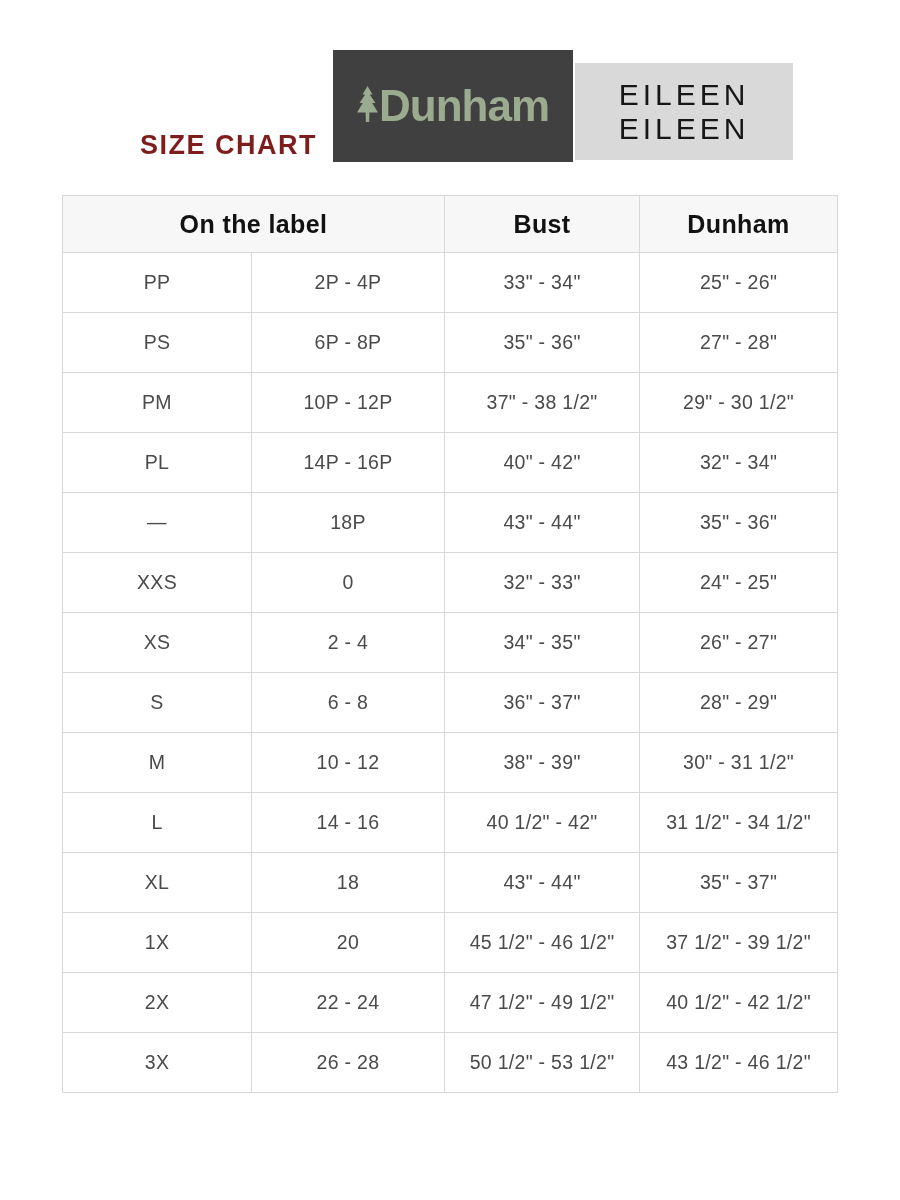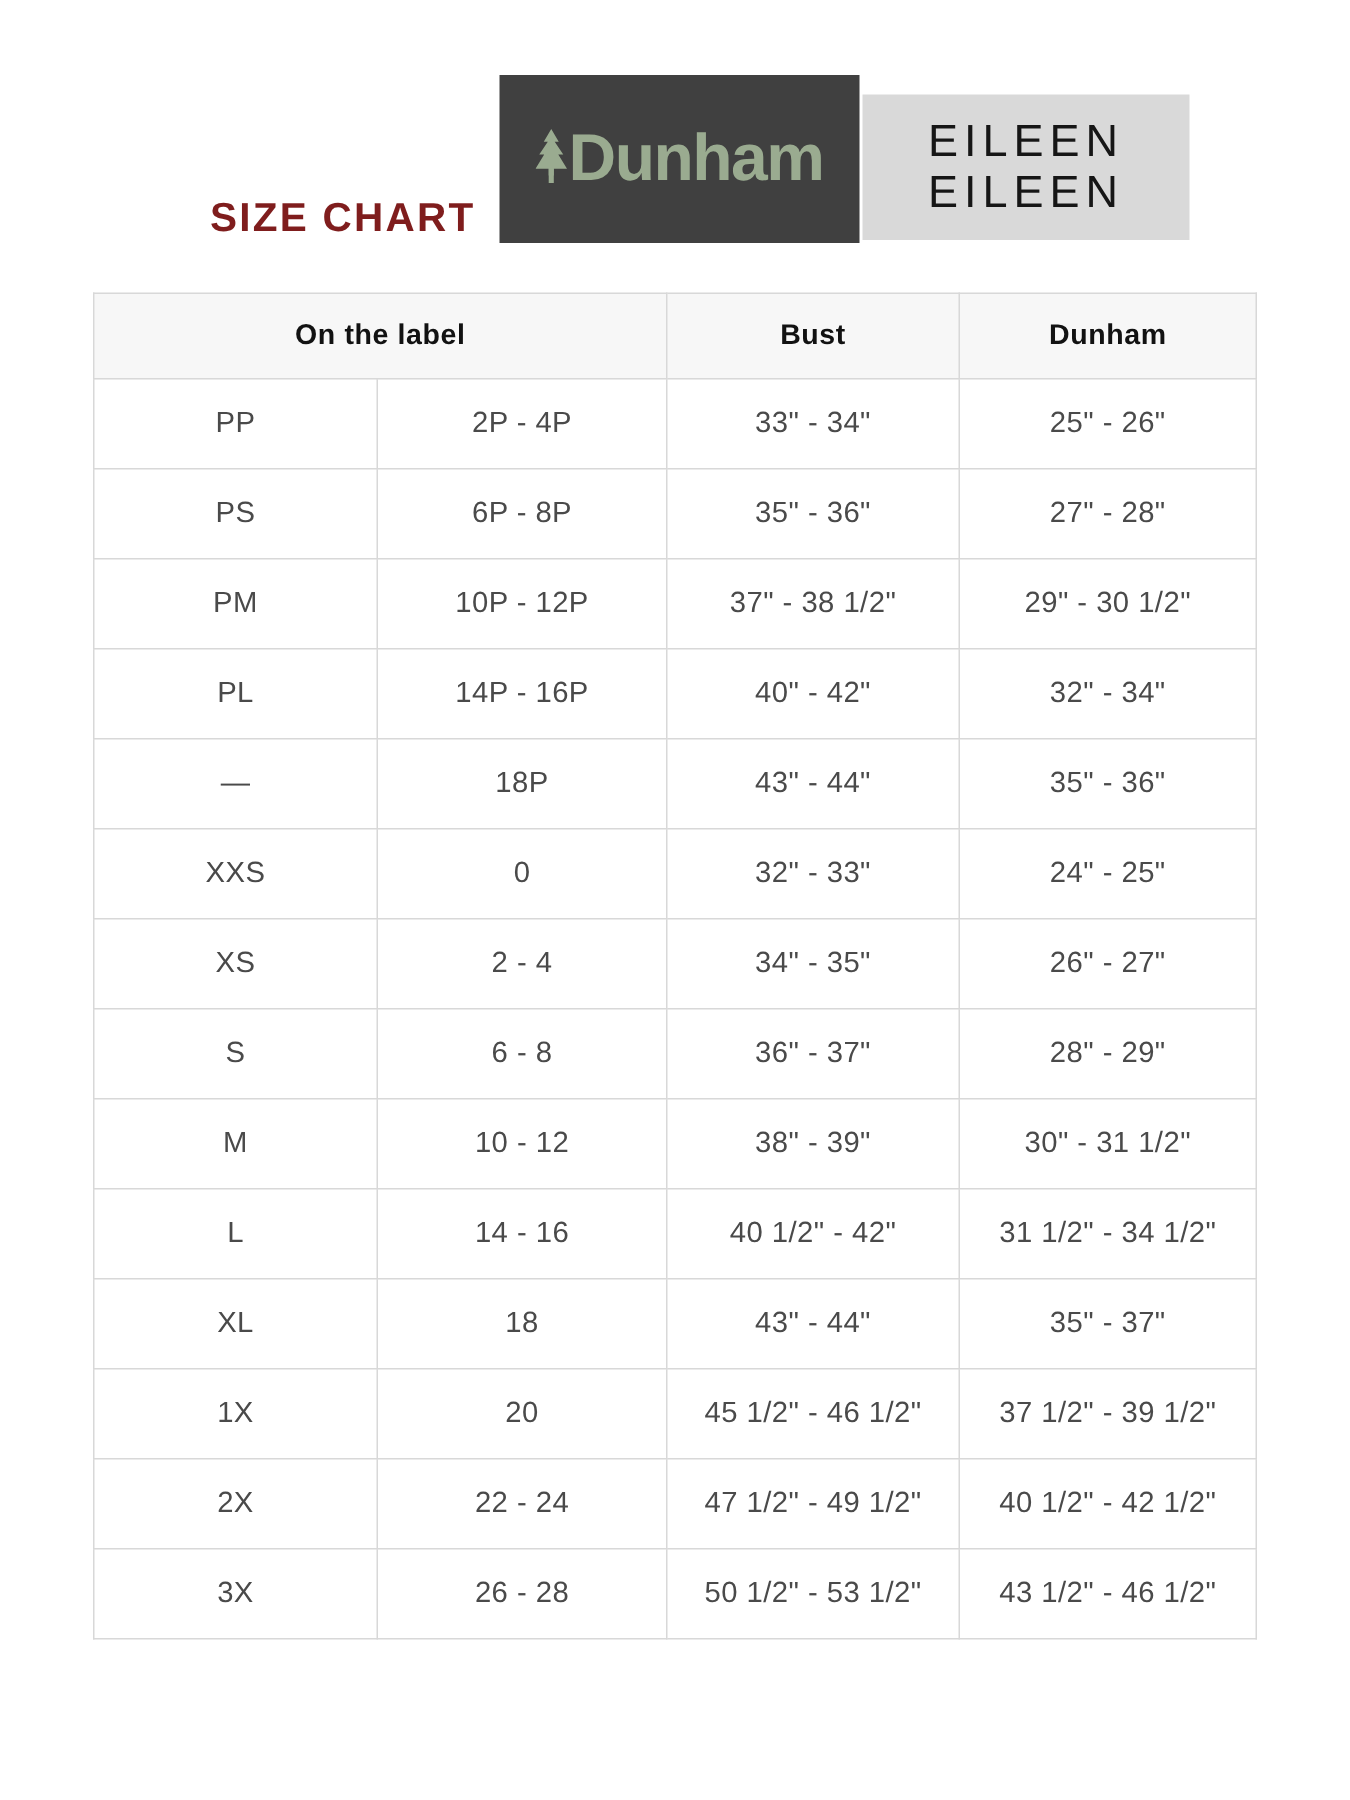--- a/index.html
+++ b/index.html
@@ -83,21 +83,21 @@
   table.size-table th,
   table.size-table td {
     border: 1px solid #d8d8d8;
     text-align: center;
     vertical-align: middle;
     padding: 0;
   }
   table.size-table thead th {
     height: 56px;
     background: #f7f7f7;
-    font-size: 19px;
+    font-size: 25px;
     font-weight: 700;
     color: #121212;
     letter-spacing: 0.4px;
   }
   table.size-table tbody td {
     height: 59px;
     background: #ffffff;
     font-size: 19.5px;
     font-weight: 400;
     color: #4a4a4a;

